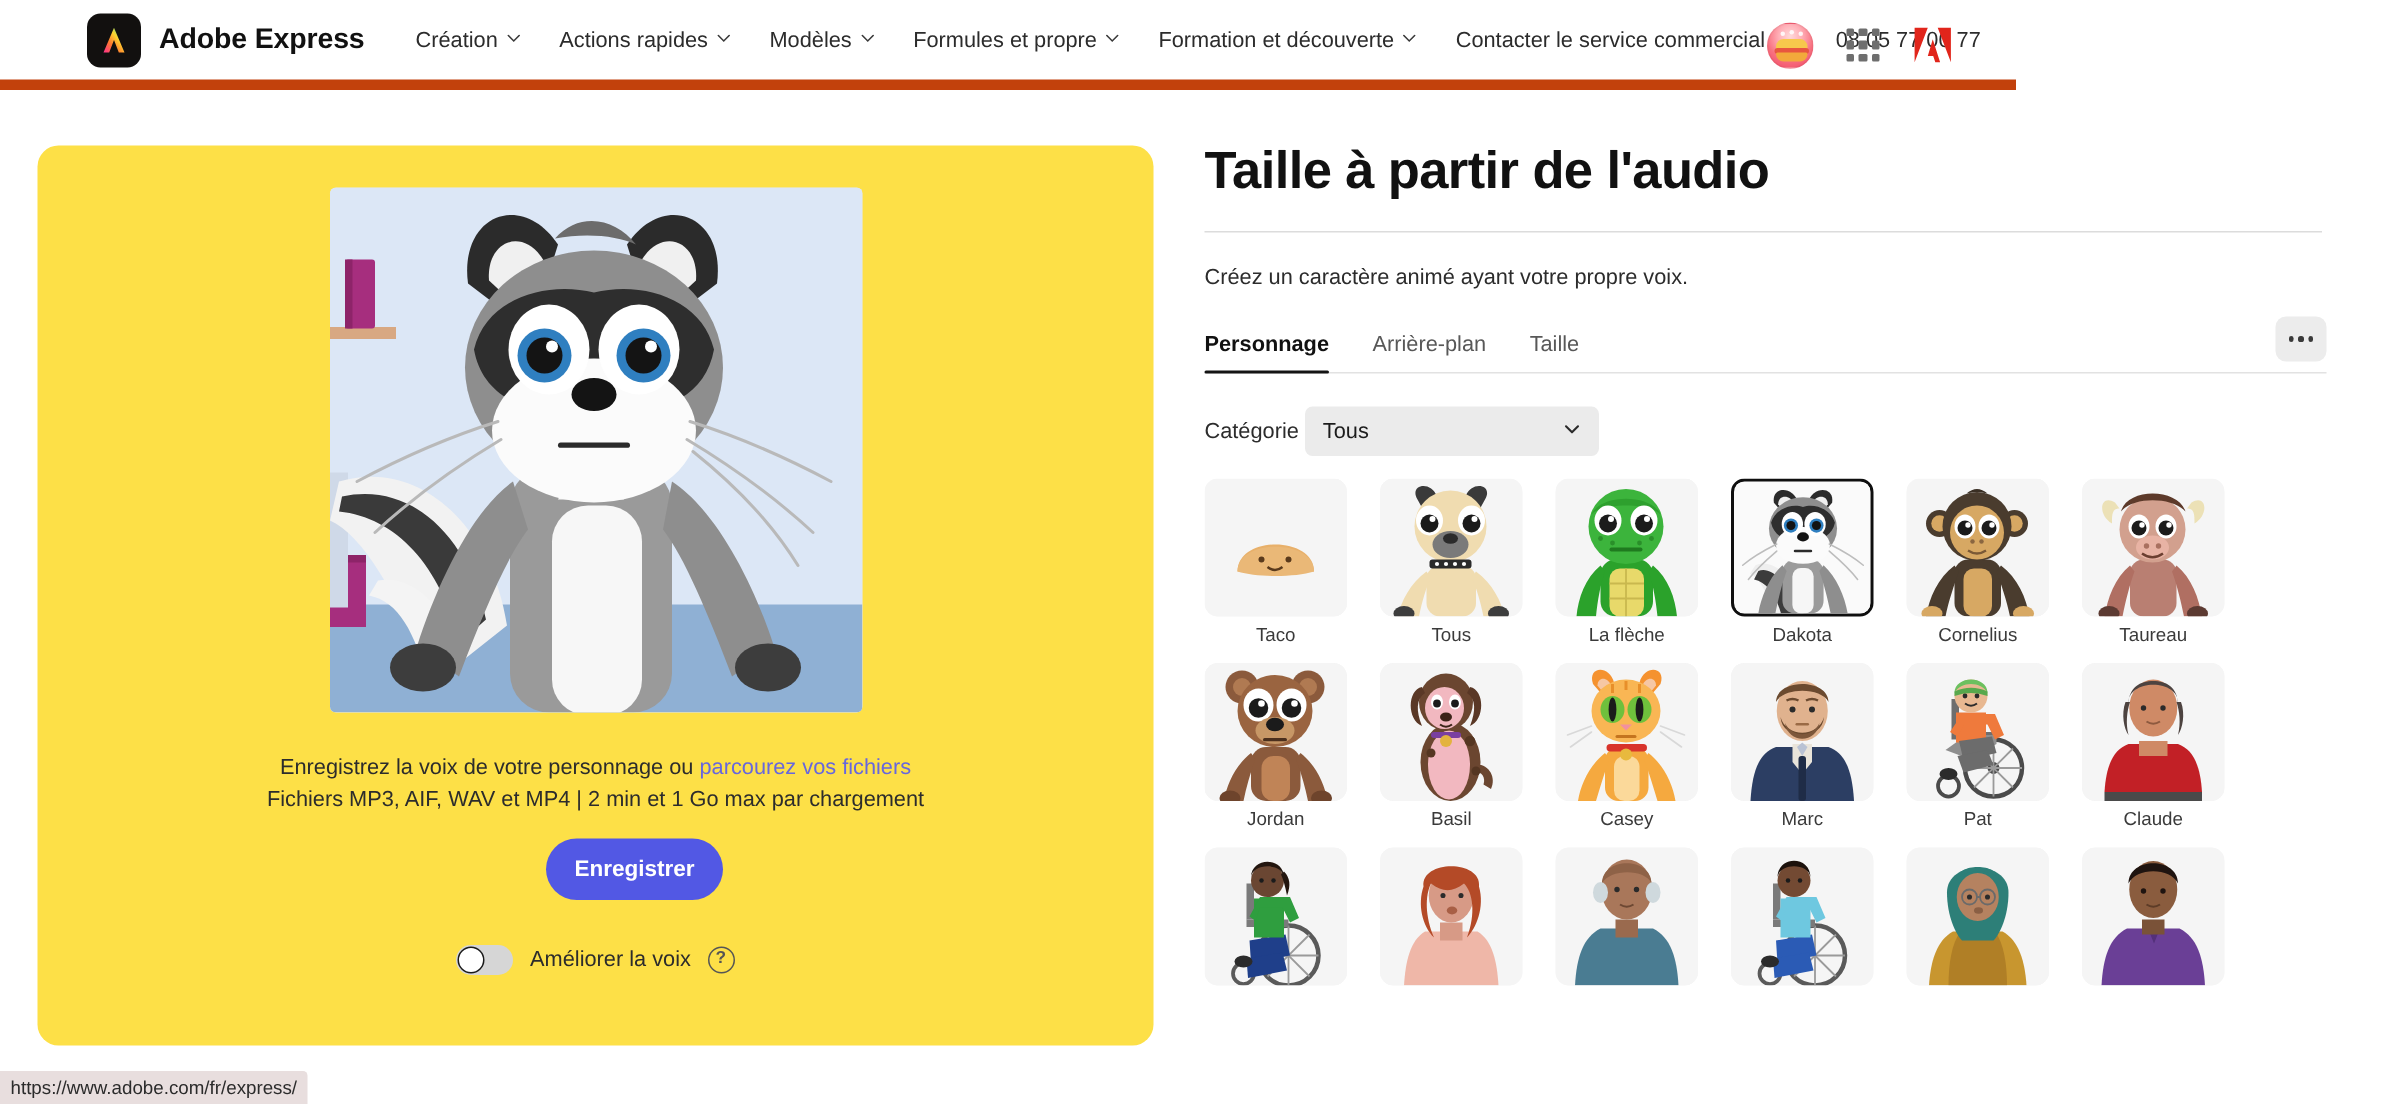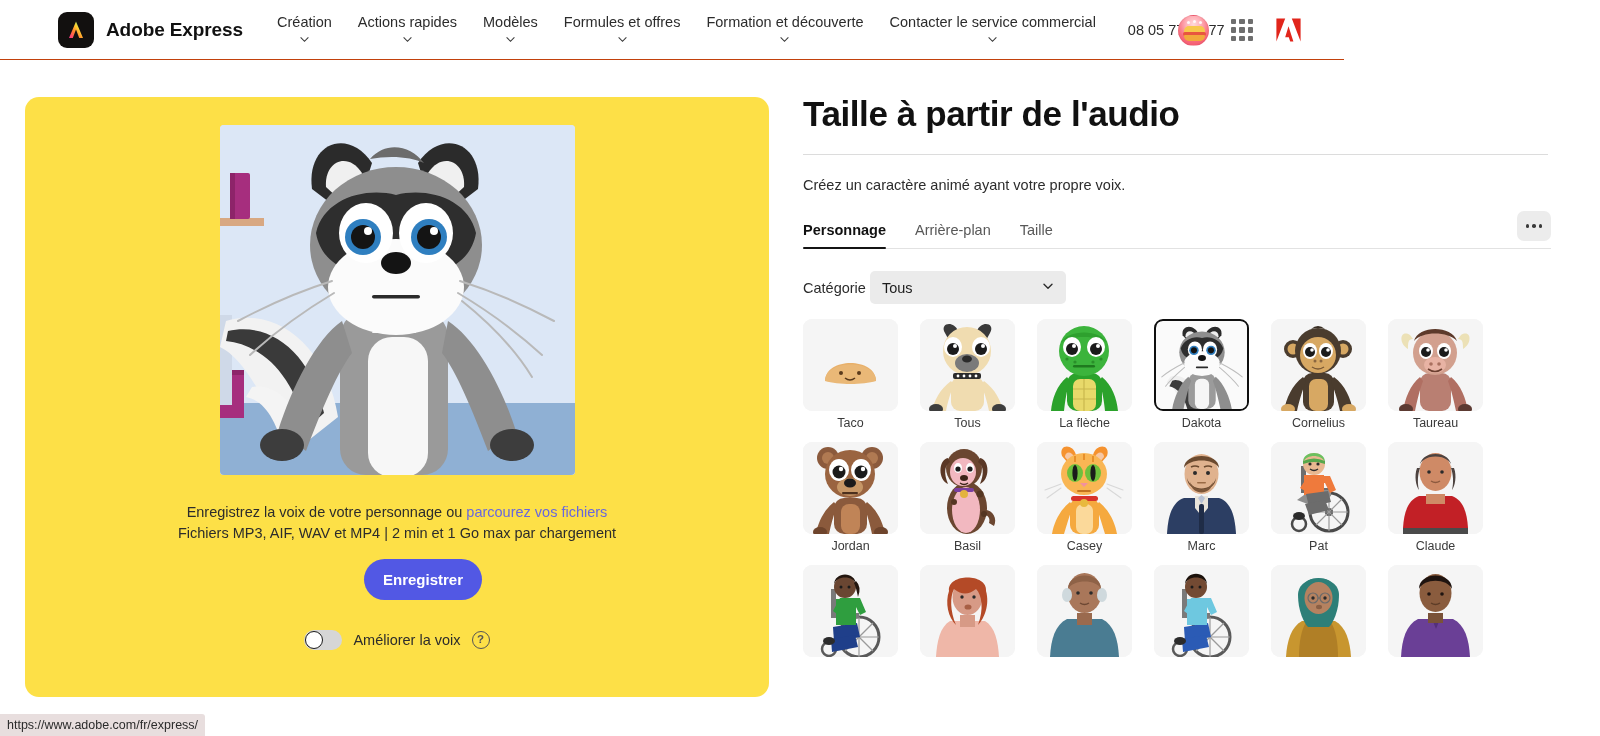--- a/index.html
+++ b/index.html
@@ -10,41 +10,41 @@
     background: #ffffff;
     font-family: "Liberation Sans", "DejaVu Sans", sans-serif;
     -webkit-font-smoothing: antialiased;
   }
 
   
   .header {
     position: absolute; left: 0; top: 0;
     width: 1344px; height: 60px;
     background: #ffffff;
-    border-bottom: 1px solid #c2410c;
+    border-bottom: 7px solid #c2410c;
     display: flex; align-items: center;
   }
   .brand { display: flex; align-items: center; margin-left: 58px; }
   .brand-logo {
     width: 36px; height: 36px; border-radius: 9px;
     background: #12100f;
     display: flex; align-items: center; justify-content: center;
   }
   .brand-logo svg { display: block; }
   .brand-name {
     margin-left: 12px;
     font-size: 19px; font-weight: 700; color: #111111;
     letter-spacing: -0.1px;
   }
   .nav { display: flex; align-items: center; margin-left: 34px; }
   .nav-item {
     display: flex; align-items: center; gap: 6px;
     font-size: 14.5px; color: #2c2c2c;
     padding: 6px 0; margin-right: 26px;
-    cursor: pointer; white-space: nowrap; flex-direction: column;
+    cursor: pointer; white-space: nowrap;
   }
   .chev { width: 9px; height: 9px; position: relative; top: -1px; }
   .chev svg { display: block; }
   .nav-phone {
     font-size: 14.5px; color: #2c2c2c; white-space: nowrap;
     margin-left: 6px; cursor: pointer;
   }
   .header-right {
     position: absolute; right: 42px; top: 0; height: 60px;
     display: flex; align-items: center; gap: 22px;
@@ -283,21 +283,21 @@
     </div>
     <div class="nav-item">
       <span>Modèles</span>
       <span class="chev">
         <svg width="9" height="9" viewBox="0 0 10 10">
             <path d="M1 3 L5 7 L9 3" stroke="#3a3a3a" stroke-width="1.2" fill="none" stroke-linecap="round"></path>
           </svg>
       </span>
     </div>
     <div class="nav-item">
-      <span>Formules et offres</span>
+      <span>Formules et propre</span>
       <span class="chev">
         <svg width="9" height="9" viewBox="0 0 10 10">
             <path d="M1 3 L5 7 L9 3" stroke="#3a3a3a" stroke-width="1.2" fill="none" stroke-linecap="round"></path>
           </svg>
       </span>
     </div>
     <div class="nav-item">
       <span>Formation et découverte</span>
       <span class="chev">
         <svg width="9" height="9" viewBox="0 0 10 10">

